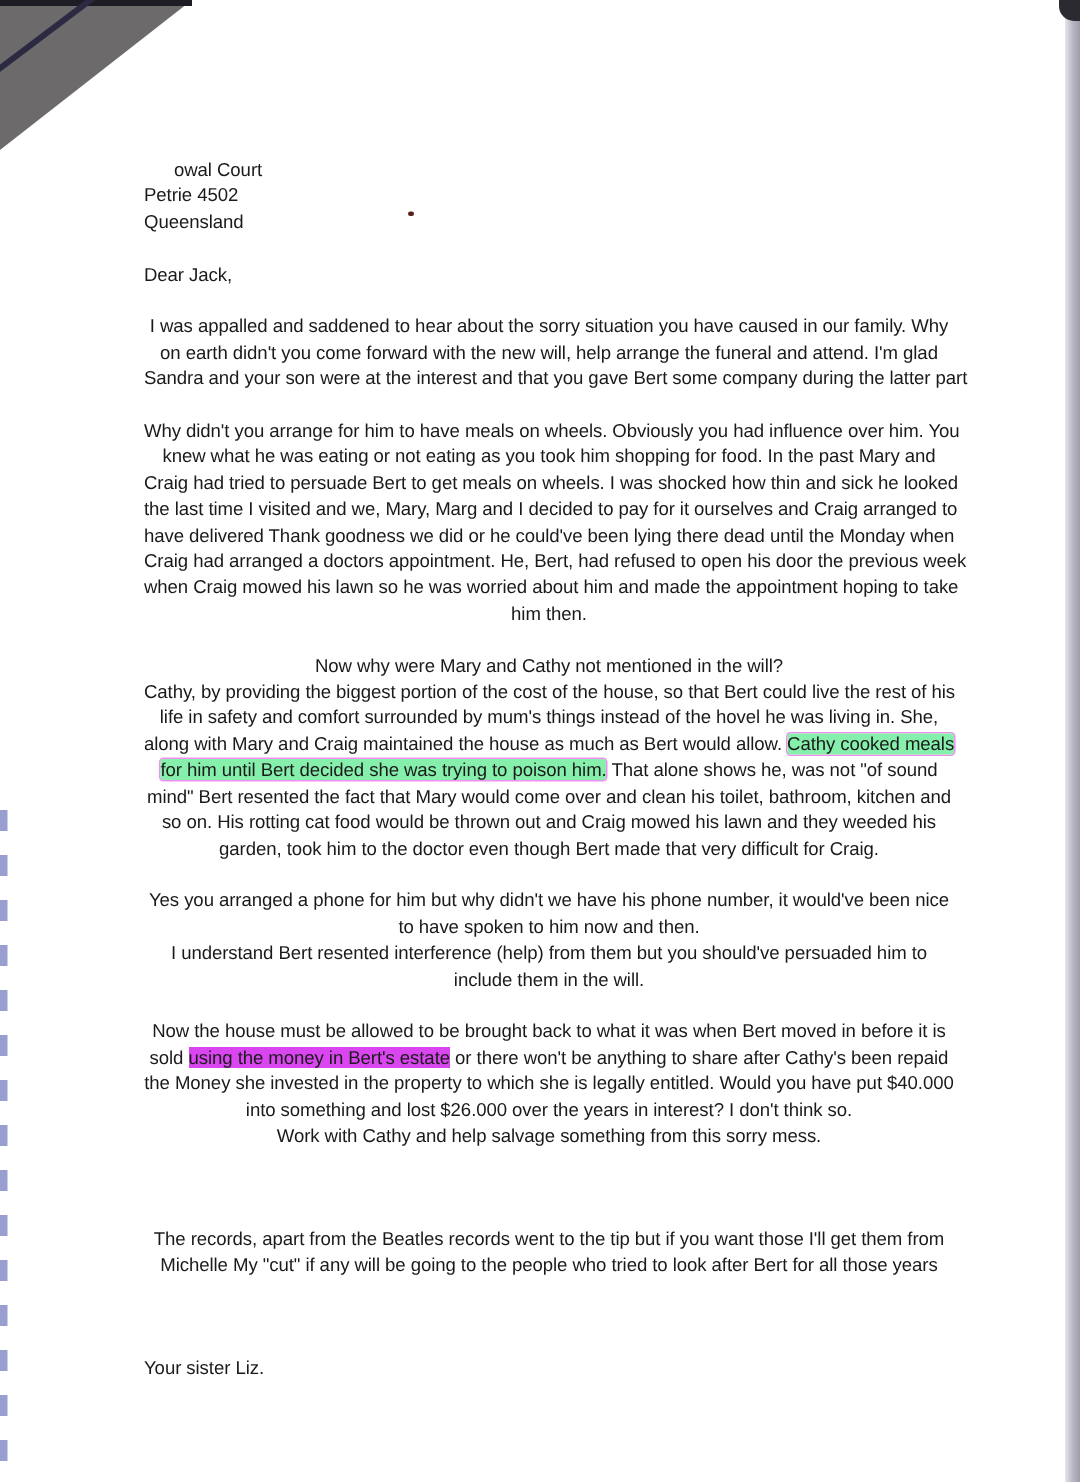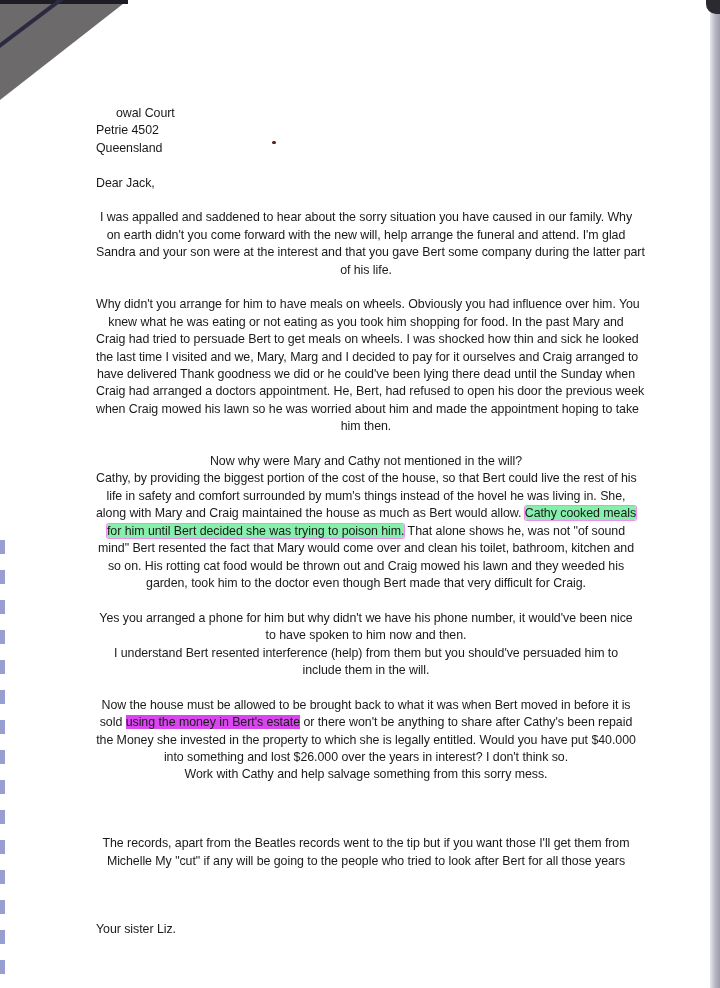--- a/index.html
+++ b/index.html
@@ -115,29 +115,28 @@
       <span class="addr-line">Petrie 4502</span>
       <span class="addr-line">Queensland</span>
     </div>
 
     <div class="para">Dear Jack,</div>
 
     <div class="para">
       <span class="line">I was appalled and saddened to hear about the sorry situation you have caused in our family. Why</span>
       <span class="line">on earth didn't you come forward with the new will, help arrange the funeral and attend. I'm glad</span>
       <span class="line">Sandra and your son were at the interest and that you gave Bert some company during the latter part</span>
-      <span class="line">of his life.</span>
     </div>
 
     <div class="para">
       <span class="line">Why didn't you arrange for him to have meals on wheels. Obviously you had influence over him. You</span>
       <span class="line">knew what he was eating or not eating as you took him shopping for food. In the past Mary and</span>
       <span class="line">Craig had tried to persuade Bert to get meals on wheels. I was shocked how thin and sick he looked</span>
       <span class="line">the last time I visited and we, Mary, Marg and I decided to pay for it ourselves and Craig arranged to</span>
-      <span class="line">have delivered Thank goodness we did or he could've been lying  there dead until the Sunday when</span>
+      <span class="line">have delivered Thank goodness we did or he could've been lying  there dead until the Monday when</span>
       <span class="line">Craig had arranged a doctors appointment. He, Bert, had refused to open his door the previous week</span>
       <span class="line">when Craig mowed his lawn so he was worried about him and made the appointment hoping to take</span>
       <span class="line">him then.</span>
     </div>
 
     <div class="para">
       <span class="line">Now why were Mary and Cathy not mentioned in the will?</span>
       <span class="line">Cathy, by providing the biggest portion of the cost of the house, so that Bert could live the rest of his</span>
       <span class="line">life in safety and comfort surrounded by mum's things instead of the hovel he was living in. She,</span>
       <span class="line"><span>along with Mary and Craig maintained the house as much as Bert would allow. </span><span class="hl">Cathy cooked meals</span></span>

